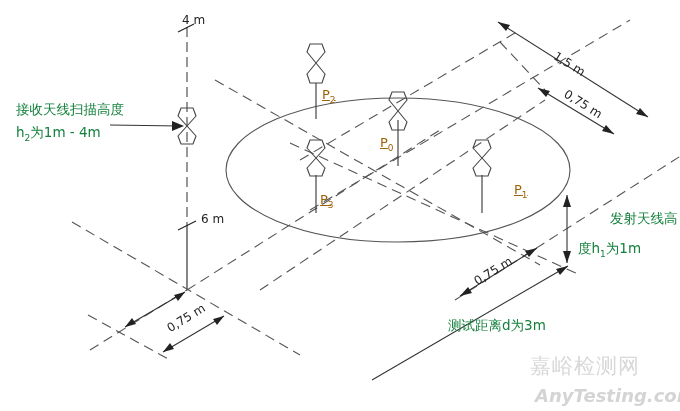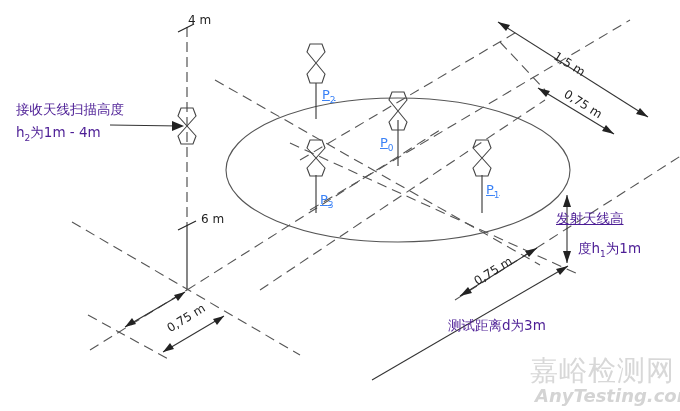--- a/index.html
+++ b/index.html
@@ -1,23 +1,23 @@
 <!DOCTYPE html>
 <html><head>
 <meta charset="utf-8">
 <style>
   html, body { margin: 0; padding: 0; background: #ffffff; }
   body { width: 680px; height: 411px; overflow: hidden; position: relative; font-family: "DejaVu Sans", sans-serif; }
   svg { position: absolute; left: 0; top: 0; }
-  .lbl { position: absolute; color: #4c1d95; white-space: nowrap; line-height: 1; }
+  .lbl { position: absolute; color: #15803d; white-space: nowrap; line-height: 1; }
   .cn { font-size: 13.5px; }
   .dim { font-size: 12px; color: #222; }
-  .pt { font-size: 13px; color: #3b82f6; text-decoration: underline; }
+  .pt { font-size: 13px; color: #a16207; text-decoration: underline; }
   .pt sub { font-size: 9px; }
-  .wm1 { position: absolute; left: 530px; top: 352px; font-size: 28px; color: #d8d8d8; letter-spacing: 1px; font-family: Liberation Serif, serif; }
+  .wm1 { position: absolute; left: 530px; top: 352px; font-size: 21px; color: #d8d8d8; letter-spacing: 1px; font-family: Liberation Serif, serif; }
   .wm2 { position: absolute; left: 535px; top: 385px; font-size: 18px; color: #d4d4d4; font-style: italic; font-weight: bold; }
 </style>
 </head>
 <body>
 
 <svg width="680" height="411" viewBox="0 0 680 411">
   <g fill="none" stroke="#444" stroke-width="1.1">
 
     <ellipse cx="398" cy="170" rx="172" ry="72" stroke="#555"></ellipse>
 
@@ -82,35 +82,35 @@
     <polygon points="567,195 563,207 571,207"></polygon>
     <polygon points="567,263 563,251 571,251"></polygon>
     <polygon points="125,327 132,318 136,324"></polygon>
     <polygon points="185,292 178,301 174,295"></polygon>
     <polygon points="163,352 170,343 174,349"></polygon>
     <polygon points="224,316 217,325 213,319"></polygon>
     <polygon points="184,126 172,121 172,131"></polygon>
   </g>
 </svg>
 
-<div class="lbl dim" style="left:188px;top:14px;">4 m</div>
+<div class="lbl dim" style="left:182px;top:14px;">4 m</div>
 <div class="lbl dim" style="left:201px;top:213px;">6 m</div>
 
 <div class="lbl cn" style="left:16px;top:103px;">接收天线扫描高度</div>
 <div class="lbl cn" style="left:16px;top:126px;text-align:right;"><span>h</span><sub style="font-size:9px">2</sub><span>为1m - 4m</span></div>
 
 <div class="lbl pt" style="left:322px;top:88px;"><span>P</span><sub>2</sub></div>
 <div class="lbl pt" style="left:380px;top:136px;"><span>P</span><sub>0</sub></div>
 <div class="lbl pt" style="left:320px;top:193px;"><span>P</span><sub>3</sub></div>
-<div class="lbl pt" style="left:486px;top:183px;"><span>P</span><sub>1</sub></div>
+<div class="lbl pt" style="left:514px;top:183px;"><span>P</span><sub>1</sub></div>
 
 <div class="lbl dim" style="left:552px;top:58px;transform:rotate(32deg);">1,5 m</div>
 <div class="lbl dim" style="left:562px;top:98px;transform:rotate(32deg);">0,75 m</div>
 <div class="lbl dim" style="left:472px;top:265px;transform:rotate(-32deg);">0,75 m</div>
 <div class="lbl dim" style="left:165px;top:312px;transform:rotate(-32deg);">0,75 m</div>
 
-<div class="lbl cn" style="left:556px;top:212px;text-decoration:underline;">发射天线高</div>
+<div class="lbl cn" style="left:610px;top:212px;">发射天线高</div>
 <div class="lbl cn" style="left:578px;top:242px;"><span>度h</span><sub style="font-size:9px">1</sub><span>为1m</span></div>
 
 <div class="lbl cn" style="left:448px;top:319px;">测试距离d为3m</div>
 
 <div class="wm1">嘉峪检测网</div>
 <div class="wm2">AnyTesting.com</div>
 
 </body></html>

